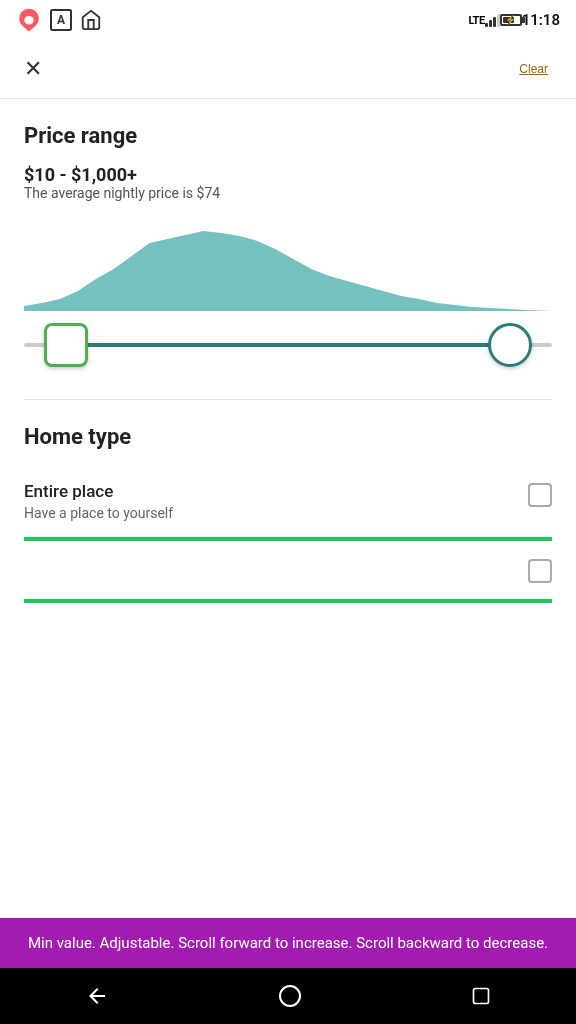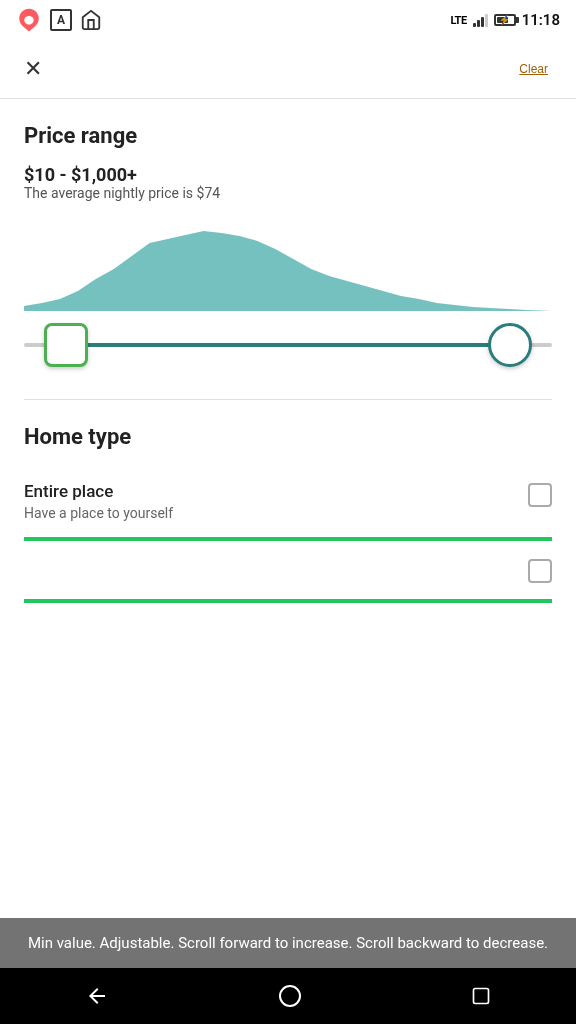--- a/index.html
+++ b/index.html
@@ -25,21 +25,20 @@
       flex-shrink: 0;
     }
     .status-bar-left {
       display: flex;
       align-items: center;
       gap: 8px;
     }
     .status-bar-right {
       display: flex;
       align-items: center;
-      gap: 6px;
       font-size: 14px;
       font-weight: 600;
       margin-left: 23px;
     }
 
     
     .airbnb-icon {
       width: 26px;
       height: 26px;
     }
@@ -282,21 +281,21 @@
       border: 2px solid #aaa;
       border-radius: 4px;
       flex-shrink: 0;
       margin-top: 2px;
       background: #fff;
       cursor: pointer;
     }
 
     
     .tooltip-bar {
-      background: #737373;
+      background: #a21caf;
       color: #fff;
       padding: 14px 20px;
       text-align: center;
       font-size: 15px;
       line-height: 1.5;
       flex-shrink: 0;
     }
 
     
     .android-nav {

